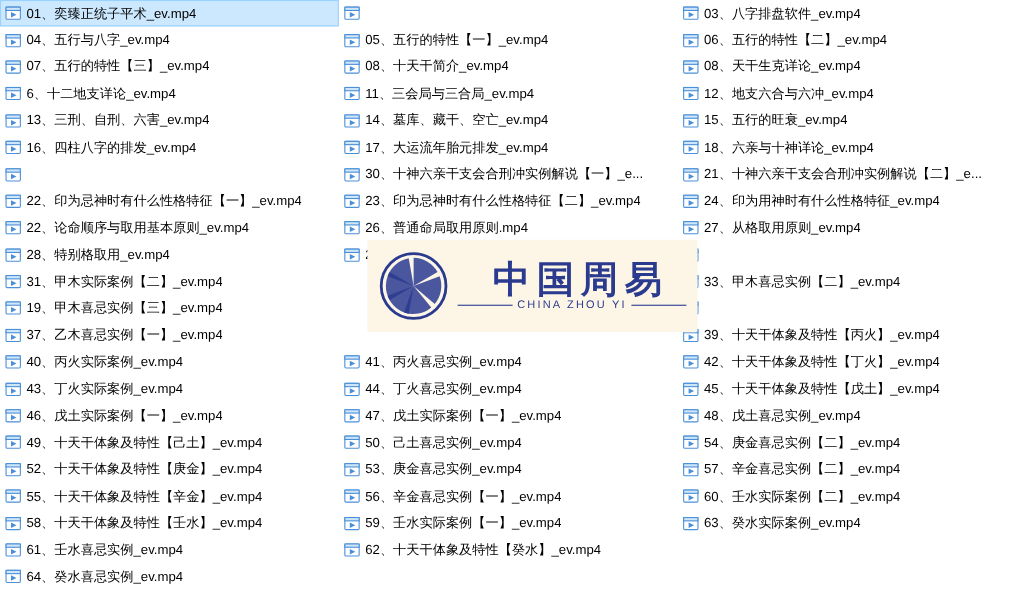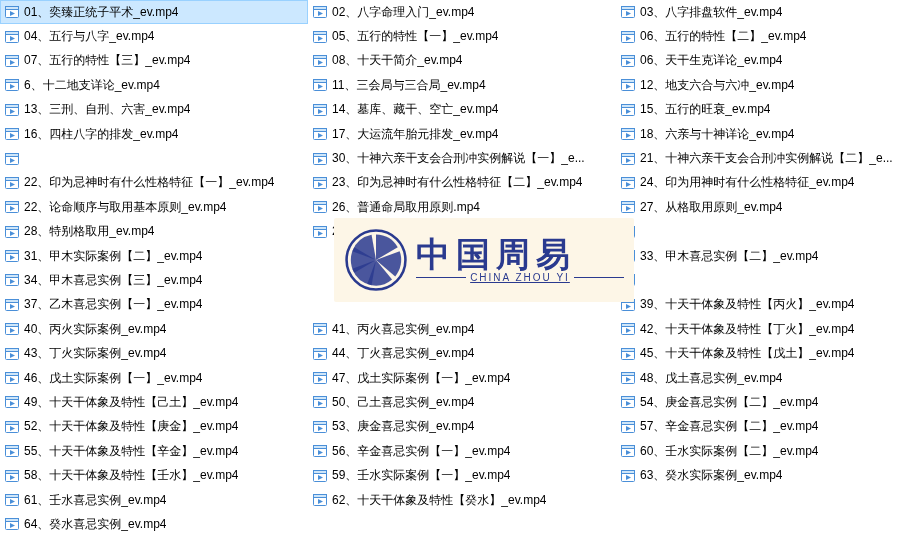--- a/index.html
+++ b/index.html
@@ -66,30 +66,30 @@
     flex-shrink: 0;
   }
   .wm-text { margin-left: 8px; flex: 1; }
   .wm-main {
     font-size: 34px;
     font-weight: 600;
     color: #2a3a8f;
     letter-spacing: 6px;
     line-height: 1.05;
     font-family: "Microsoft YaHei", sans-serif;
+    margin-left: 32px;
   }
   .wm-sub {
     font-size: 10px;
     color: #2a3a8f;
     letter-spacing: 2px;
     text-align: center;
     display: flex;
     align-items: center;
     gap: 4px;
-    text-decoration: underline;
   }
   .wm-sub::before, .wm-sub::after {
     content: "";
     flex: 1;
     height: 1px;
     background: #2a3a8f;
   }
 </style>
 </head>
 <body>
@@ -205,21 +205,21 @@
       <span class="file-name">31、甲木实际案例【二】_ev.mp4</span>
     </div>
     <div class="file-item">
       <span class="file-icon">
         <svg viewBox="0 0 16 16">
   <rect x="1.5" y="2.5" width="13" height="11" rx="1" fill="#ffffff" stroke="#4a8fd8" stroke-width="1"></rect>
   <rect x="1.5" y="2.5" width="13" height="3" fill="#cfe6f9" stroke="#4a8fd8" stroke-width="1"></rect>
   <polygon points="6,7 6,12 11,9.5" fill="#4a8fd8"></polygon>
 </svg>
       </span>
-      <span class="file-name">34、甲木喜忌实例【三】_ev.mp4</span>
+      <span class="file-name">19、甲木喜忌实例【三】_ev.mp4</span>
     </div>
     <div class="file-item">
       <span class="file-icon">
         <svg viewBox="0 0 16 16">
   <rect x="1.5" y="2.5" width="13" height="11" rx="1" fill="#ffffff" stroke="#4a8fd8" stroke-width="1"></rect>
   <rect x="1.5" y="2.5" width="13" height="3" fill="#cfe6f9" stroke="#4a8fd8" stroke-width="1"></rect>
   <polygon points="6,7 6,12 11,9.5" fill="#4a8fd8"></polygon>
 </svg>
       </span>
       <span class="file-name">37、乙木喜忌实例【一】_ev.mp4</span>
@@ -315,21 +315,20 @@
       <span class="file-name">64、癸水喜忌实例_ev.mp4</span>
     </div>
     <div class="file-item">
       <span class="file-icon">
         <svg viewBox="0 0 16 16">
   <rect x="1.5" y="2.5" width="13" height="11" rx="1" fill="#ffffff" stroke="#4a8fd8" stroke-width="1"></rect>
   <rect x="1.5" y="2.5" width="13" height="3" fill="#cfe6f9" stroke="#4a8fd8" stroke-width="1"></rect>
   <polygon points="6,7 6,12 11,9.5" fill="#4a8fd8"></polygon>
 </svg>
       </span>
-      <span class="file-name">02、八字命理入门_ev.mp4</span>
     </div>
     <div class="file-item">
       <span class="file-icon">
         <svg viewBox="0 0 16 16">
   <rect x="1.5" y="2.5" width="13" height="11" rx="1" fill="#ffffff" stroke="#4a8fd8" stroke-width="1"></rect>
   <rect x="1.5" y="2.5" width="13" height="3" fill="#cfe6f9" stroke="#4a8fd8" stroke-width="1"></rect>
   <polygon points="6,7 6,12 11,9.5" fill="#4a8fd8"></polygon>
 </svg>
       </span>
       <span class="file-name">05、五行的特性【一】_ev.mp4</span>
@@ -519,21 +518,21 @@
       <span class="file-name">06、五行的特性【二】_ev.mp4</span>
     </div>
     <div class="file-item">
       <span class="file-icon">
         <svg viewBox="0 0 16 16">
   <rect x="1.5" y="2.5" width="13" height="11" rx="1" fill="#ffffff" stroke="#4a8fd8" stroke-width="1"></rect>
   <rect x="1.5" y="2.5" width="13" height="3" fill="#cfe6f9" stroke="#4a8fd8" stroke-width="1"></rect>
   <polygon points="6,7 6,12 11,9.5" fill="#4a8fd8"></polygon>
 </svg>
       </span>
-      <span class="file-name">06、天干生克详论_ev.mp4</span>
+      <span class="file-name">08、天干生克详论_ev.mp4</span>
     </div>
     <div class="file-item">
       <span class="file-icon">
         <svg viewBox="0 0 16 16">
   <rect x="1.5" y="2.5" width="13" height="11" rx="1" fill="#ffffff" stroke="#4a8fd8" stroke-width="1"></rect>
   <rect x="1.5" y="2.5" width="13" height="3" fill="#cfe6f9" stroke="#4a8fd8" stroke-width="1"></rect>
   <polygon points="6,7 6,12 11,9.5" fill="#4a8fd8"></polygon>
 </svg>
       </span>
       <span class="file-name">12、地支六合与六冲_ev.mp4</span>

